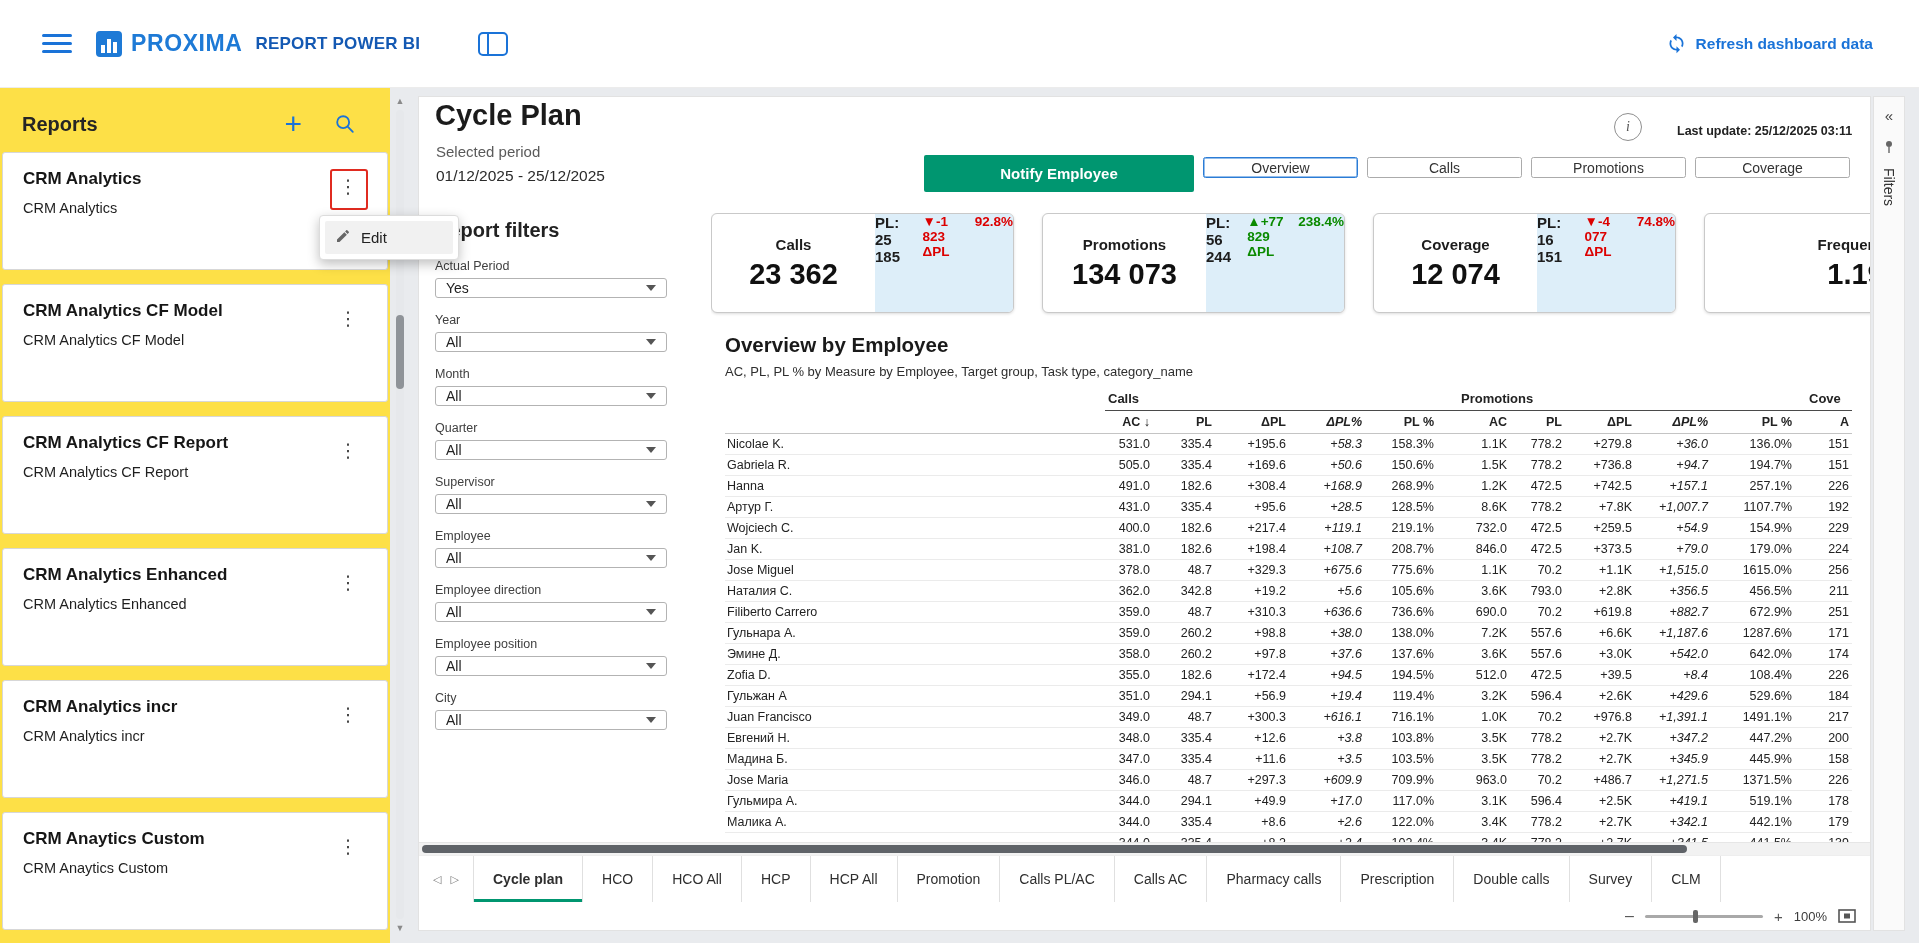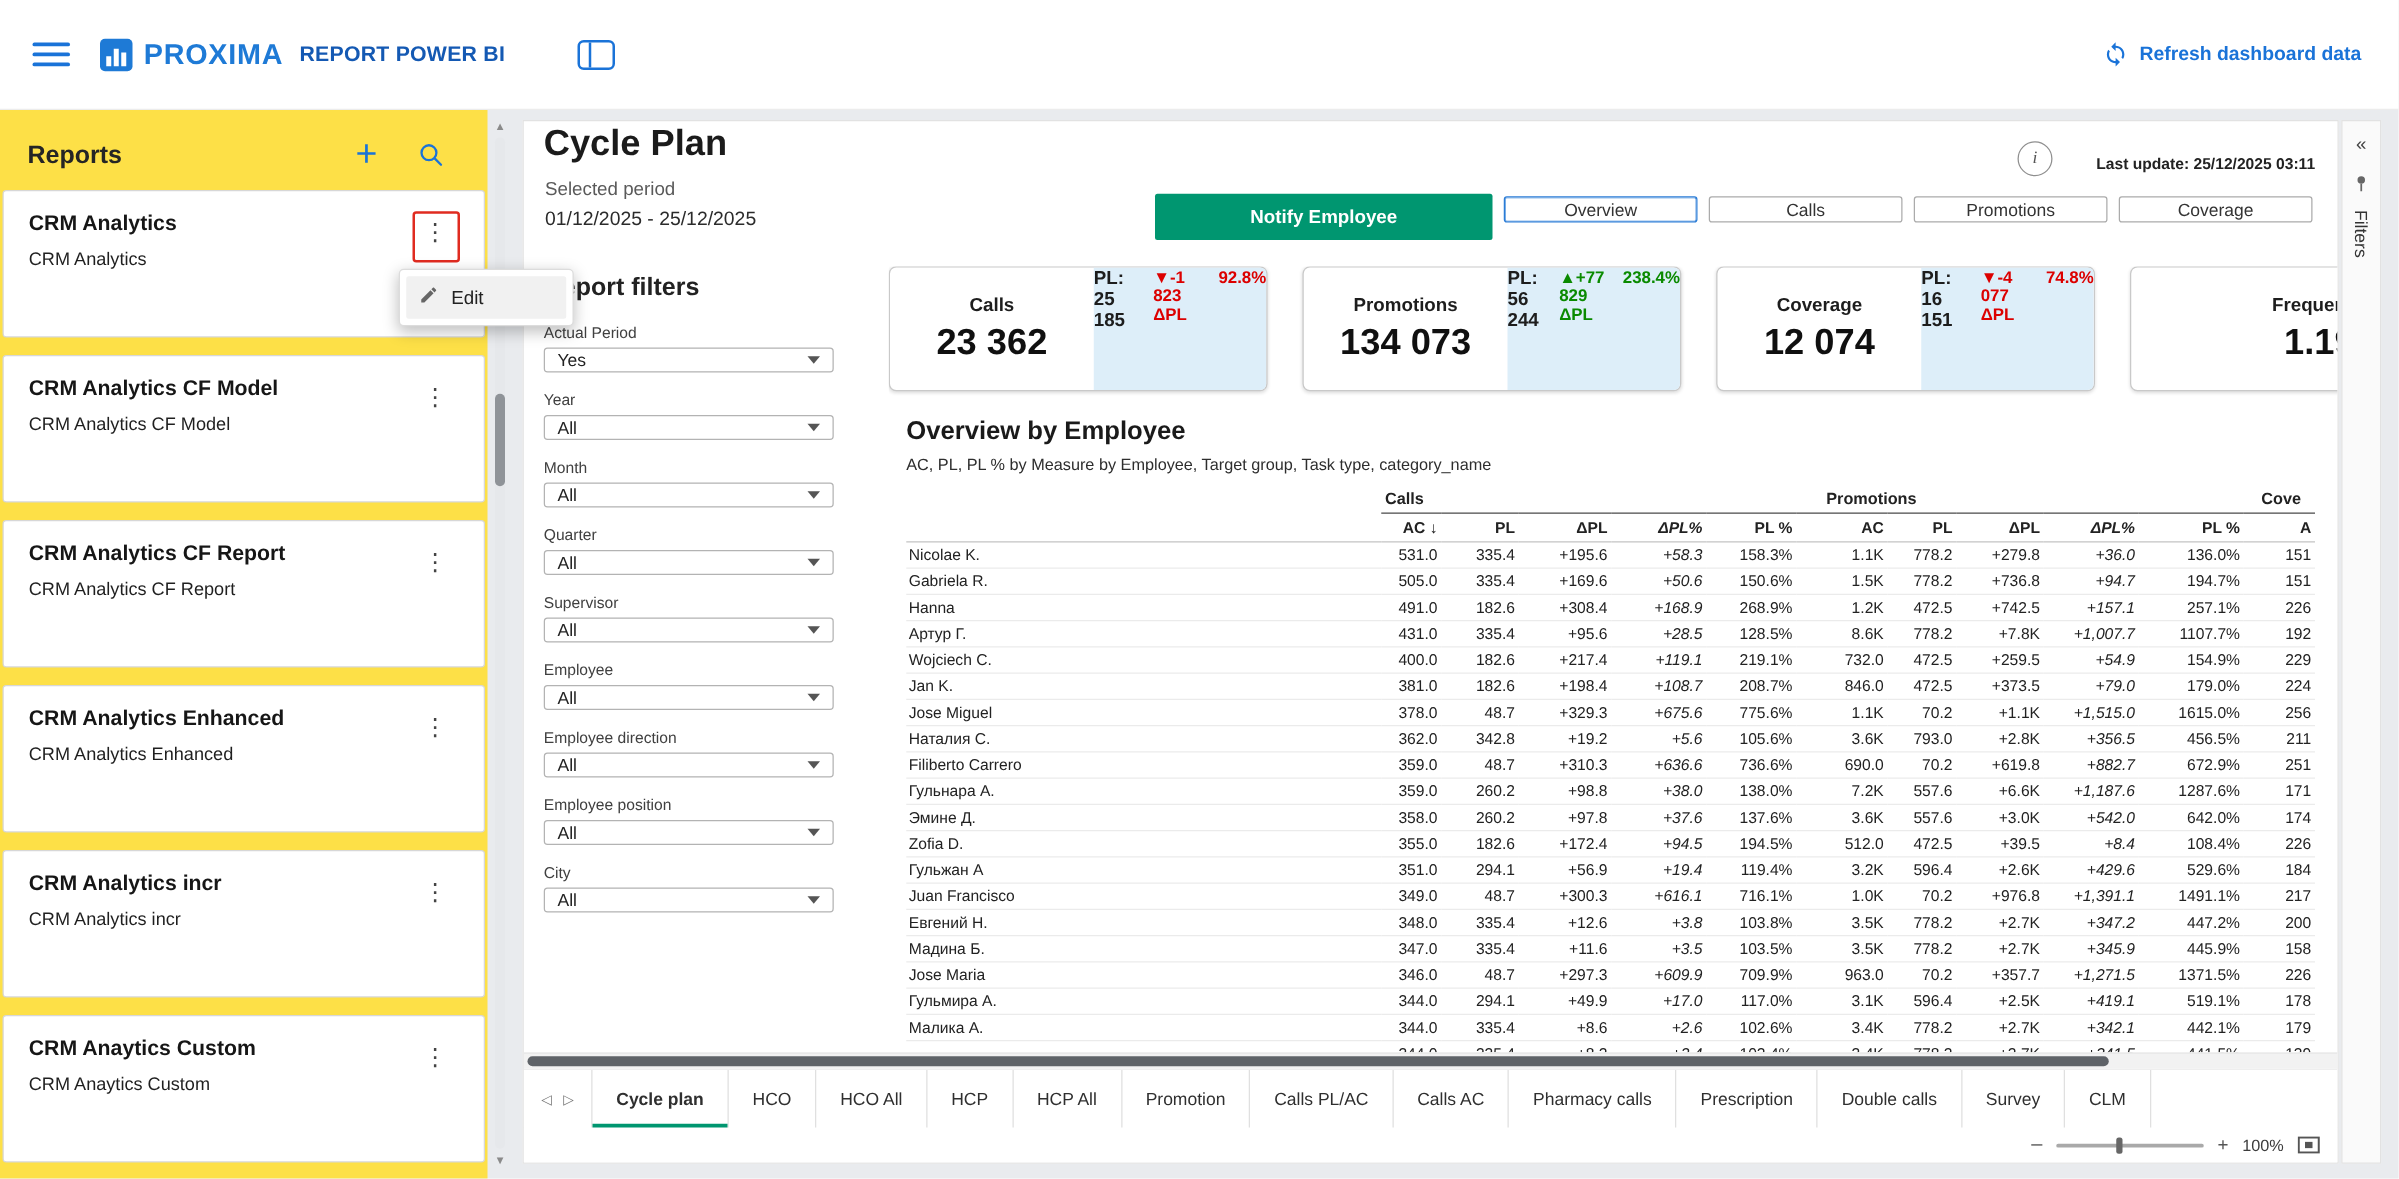--- a/index.html
+++ b/index.html
@@ -1,20 +1,20 @@
 <!DOCTYPE html>
 <html style="--accent-blue: #1a73d8; --brand-blue: #1e7ad6; --green: #009670; --positive: #0a8a00; --negative: #dc0000; --kpi-panel-bg: #ddeef9; --annotation-red: #e02b20;"><head>
 <meta charset="utf-8">
 <style>
   *{margin:0;padding:0;box-sizing:border-box;}
   html,body{width:1919px;height:943px;font-family:"Liberation Sans",sans-serif;overflow:hidden;}
   .app{width:1919px;height:943px;position:relative;overflow:hidden;background:#e9ebee;}
 
   
-  .topbar{height:88px;background:#fff;border-bottom:1px solid #ececec;display:flex;align-items:center;padding:0 26px;position:relative;z-index:5;text-align:right;}
+  .topbar{height:88px;background:#fff;border-bottom:1px solid #ececec;display:flex;align-items:center;padding:0 42px;position:relative;z-index:5;text-align:right;}
   .hamburger{width:30px;display:flex;flex-direction:column;gap:5px;cursor:pointer;}
   .hamburger span{height:3px;background:var(--accent-blue,#1a73d8);border-radius:2px;}
   .brand{display:flex;align-items:center;margin-left:24px;gap:9px;}
   .brand-icon{width:26px;height:26px;background:var(--brand-blue,#1e7ad6);border-radius:4px;display:flex;align-items:flex-end;justify-content:center;gap:2px;padding:4px;}
   .brand-icon i{width:4px;background:#fff;display:block;}
   .brand-icon i:nth-child(1){height:8px}.brand-icon i:nth-child(2){height:14px}.brand-icon i:nth-child(3){height:11px}
   .brand-name{font-size:23px;font-weight:800;color:var(--brand-blue,#1e7ad6);letter-spacing:.6px;}
   .brand-suffix{font-size:17px;font-weight:700;color:#1459b3;margin-left:4px;letter-spacing:.2px;}
   .panel-toggle{width:30px;height:24px;border:2px solid var(--accent-blue,#1a73d8);border-radius:5px;margin-left:58px;position:relative;cursor:pointer;}
   .panel-toggle::before{content:"";position:absolute;left:7px;top:0;bottom:0;width:2px;background:var(--accent-blue,#1a73d8);}
@@ -619,21 +619,21 @@
                     </tr>
                     <tr>
                       <td class="name">Jose Maria</td>
                       <td class="num">346.0</td>
                       <td class="num">48.7</td>
                       <td class="num">+297.3</td>
                       <td class="num ital">+609.9</td>
                       <td class="num">709.9%</td>
                       <td class="num">963.0</td>
                       <td class="num">70.2</td>
-                      <td class="num">+357.7</td>
+                      <td class="num">+486.7</td>
                       <td class="num ital">+1,271.5</td>
                       <td class="num">1371.5%</td>
                       <td class="num">226</td>
                     </tr>
                     <tr>
                       <td class="name">Гульмира А.</td>
                       <td class="num">344.0</td>
                       <td class="num">294.1</td>
                       <td class="num">+49.9</td>
                       <td class="num ital">+17.0</td>
@@ -644,21 +644,21 @@
                       <td class="num ital">+419.1</td>
                       <td class="num">519.1%</td>
                       <td class="num">178</td>
                     </tr>
                     <tr>
                       <td class="name">Малика А.</td>
                       <td class="num">344.0</td>
                       <td class="num">335.4</td>
                       <td class="num">+8.6</td>
                       <td class="num ital">+2.6</td>
-                      <td class="num">102.6%</td>
+                      <td class="num">122.0%</td>
                       <td class="num">3.4K</td>
                       <td class="num">778.2</td>
                       <td class="num">+2.7K</td>
                       <td class="num ital">+342.1</td>
                       <td class="num">442.1%</td>
                       <td class="num">179</td>
                     </tr>
                     <tr>
                       <td class="name"></td>
                       <td class="num">344.0</td>

